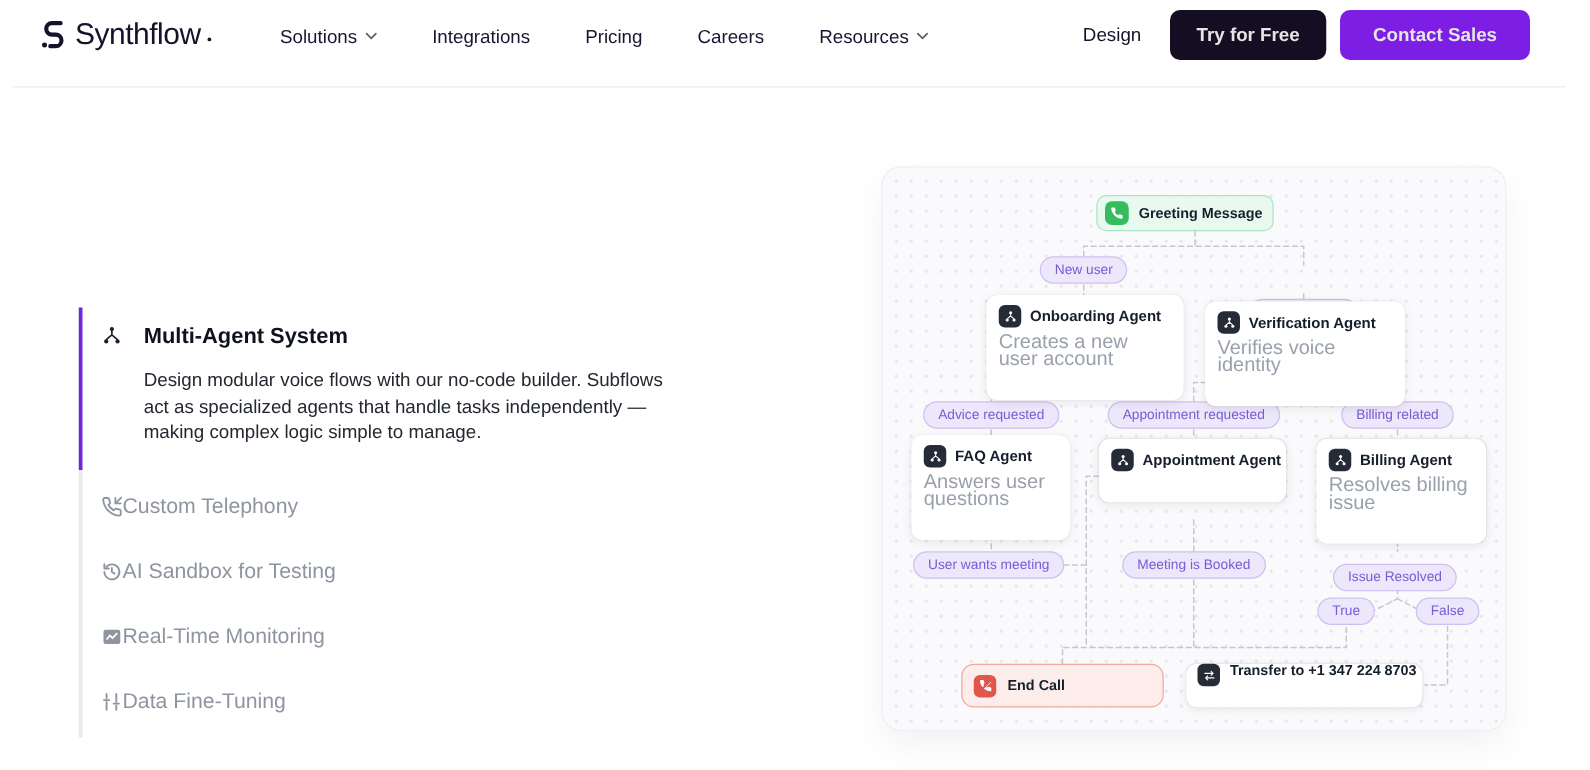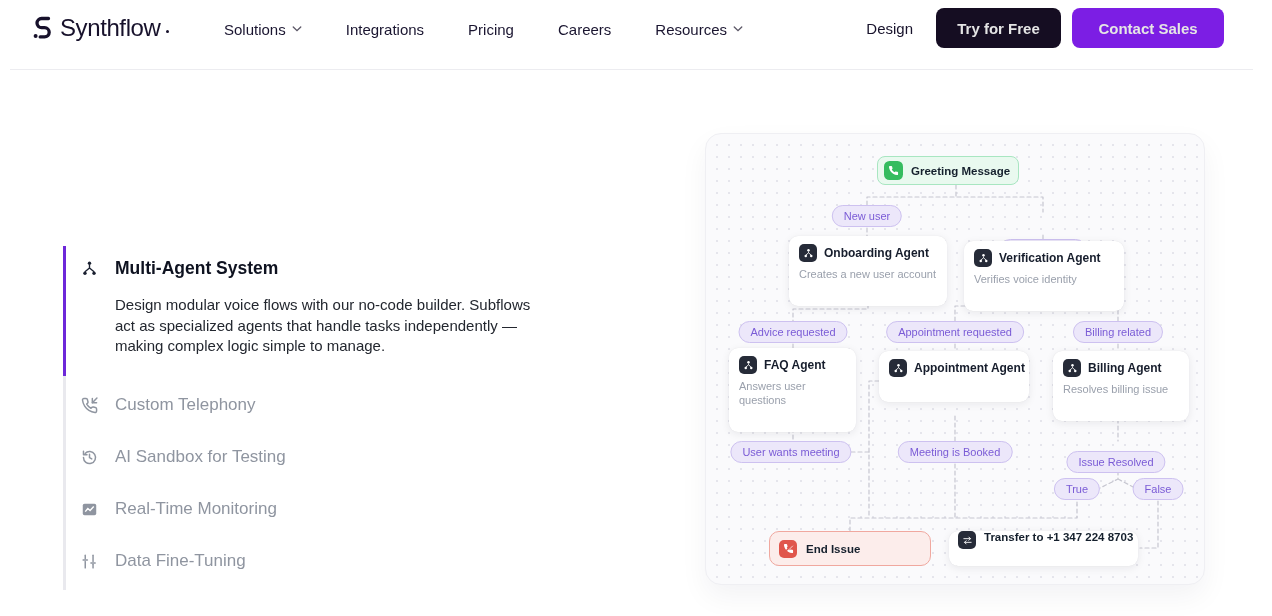--- a/index.html
+++ b/index.html
@@ -27,21 +27,21 @@
   .btn { height:40px; border:none; border-radius:8px; font-family:Liberation Sans, sans-serif; font-size:15px; font-weight:700; color:#e5e5e5; cursor:pointer; display:flex; align-items:center; justify-content:center; }
   .btn-dark { background:#150D22; width:125px; margin-right:11px; }
   .btn-purple { background:#7C1EE4; width:152px; }
 
   
   .rail-active { position:absolute; left:63px; top:246px; width:2.5px; height:130px; background:#6D28D9; }
   .rail-rest { position:absolute; left:63px; top:376px; width:2.5px; height:214px; background:#E9E9EE; }
   .feat-icon { position:absolute; left:81px; top:260px; width:17px; height:17px; color:#1A2030; }
   .feat-title { position:absolute; left:115px; top:258px; font-size:17.5px; font-weight:700; color:#0E1220; }
   .feat-desc { position:absolute; left:115px; top:295px; width:436px; font-size:15px; line-height:20.7px; color:#23272F; }
-  .feat-row { position:absolute; left:81px; display:flex; align-items:center; gap:17px; color:#8F95A0; cursor:pointer; }
+  .feat-row { position:absolute; left:81px; display:flex; align-items:center; color:#8F95A0; cursor:pointer; }
   .feat-row svg { width:17px; height:17px; flex:0 0 auto; }
   .feat-row .lbl { font-size:17px; font-weight:500; color:#8F95A0; white-space:nowrap; }
 
   
   .panel {
     position:absolute; left:705px; top:133px; width:500px; height:452px;
     background:#FAFAFC;
     border:1px solid #EFEFF3; border-radius:16px;
     box-shadow:0 12px 28px rgba(25,25,60,0.05);
     background-image:radial-gradient(circle, #E5E5EC 1.1px, transparent 1.2px);
@@ -57,21 +57,21 @@
   }
   .agent-card {
     position:absolute; background:#fff; border-radius:9px;
     padding:8px 10px 25px 10px;
     box-shadow:0 2px 8px rgba(23,23,43,0.08), 0 0 1px rgba(23,23,43,0.10);
   }
   .card-head { display:flex; align-items:center; gap:7px; }
   .mini-icon { width:18px; height:18px; border-radius:5px; background:#262B38; display:flex; align-items:center; justify-content:center; flex:0 0 auto; }
   .mini-icon svg { width:11px; height:11px; }
   .card-title { font-size:12px; font-weight:600; color:#161D2C; white-space:nowrap; }
-  .card-desc { margin-top:5px; font-size:11px; line-height:14px; color:#9AA0AC; }
+  .card-desc { margin-top:5px; font-size:16px; line-height:14px; color:#9AA0AC; }
 
   .greeting {
     position:absolute; left:171px; top:22px; width:142px; height:29px;
     background:#E9F9EF; border:1px solid #A8E6C1; border-radius:8px;
     display:flex; align-items:center; gap:8px; padding-left:6px;
   }
   .greeting .mini-icon { background:#35BC5F; width:19px; height:19px; border-radius:5.5px; }
   .node-label { font-size:11.5px; font-weight:600; color:#15202D; white-space:nowrap; }
 
   .end-call {
@@ -302,21 +302,21 @@
   </div>
 
   <div class="end-call">
     <span class="mini-icon">
       <svg viewBox="0 0 24 24" width="11" height="11">
         <path d="M22 16.92v3a2 2 0 0 1-2.18 2 19.79 19.79 0 0 1-8.63-3.07 19.5 19.5 0 0 1-6-6A19.79 19.79 0 0 1 2.12 4.18 2 2 0 0 1 4.11 2h3a2 2 0 0 1 2 1.72c.13.96.36 1.9.7 2.81a2 2 0 0 1-.45 2.11L8.09 9.91a16 16 0 0 0 6 6l1.27-1.27a2 2 0 0 1 2.11-.45c.91.34 1.85.57 2.81.7A2 2 0 0 1 22 16.92z" fill="#fff"></path>
         <line x1="21" y1="3" x2="7" y2="17" stroke="#E0564C" stroke-width="3.4"></line>
         <line x1="21.5" y1="6" x2="10" y2="17.5" stroke="#fff" stroke-width="1.6"></line>
       </svg>
     </span>
-    <span class="node-label">End Issue</span>
+    <span class="node-label">End Call</span>
   </div>
 
   <div class="transfer">
     <span class="mini-icon">
       <svg viewBox="0 0 24 24" width="12" height="12" fill="none" stroke="#fff" stroke-width="2" stroke-linecap="round" stroke-linejoin="round">
         <path d="M4 8h14M15 4.5 18.5 8 15 11.5"></path>
         <path d="M20 16H6M9 12.5 5.5 16 9 19.5"></path>
       </svg>
     </span>
     <span class="node-label">Transfer to +1 347 224 8703</span>

